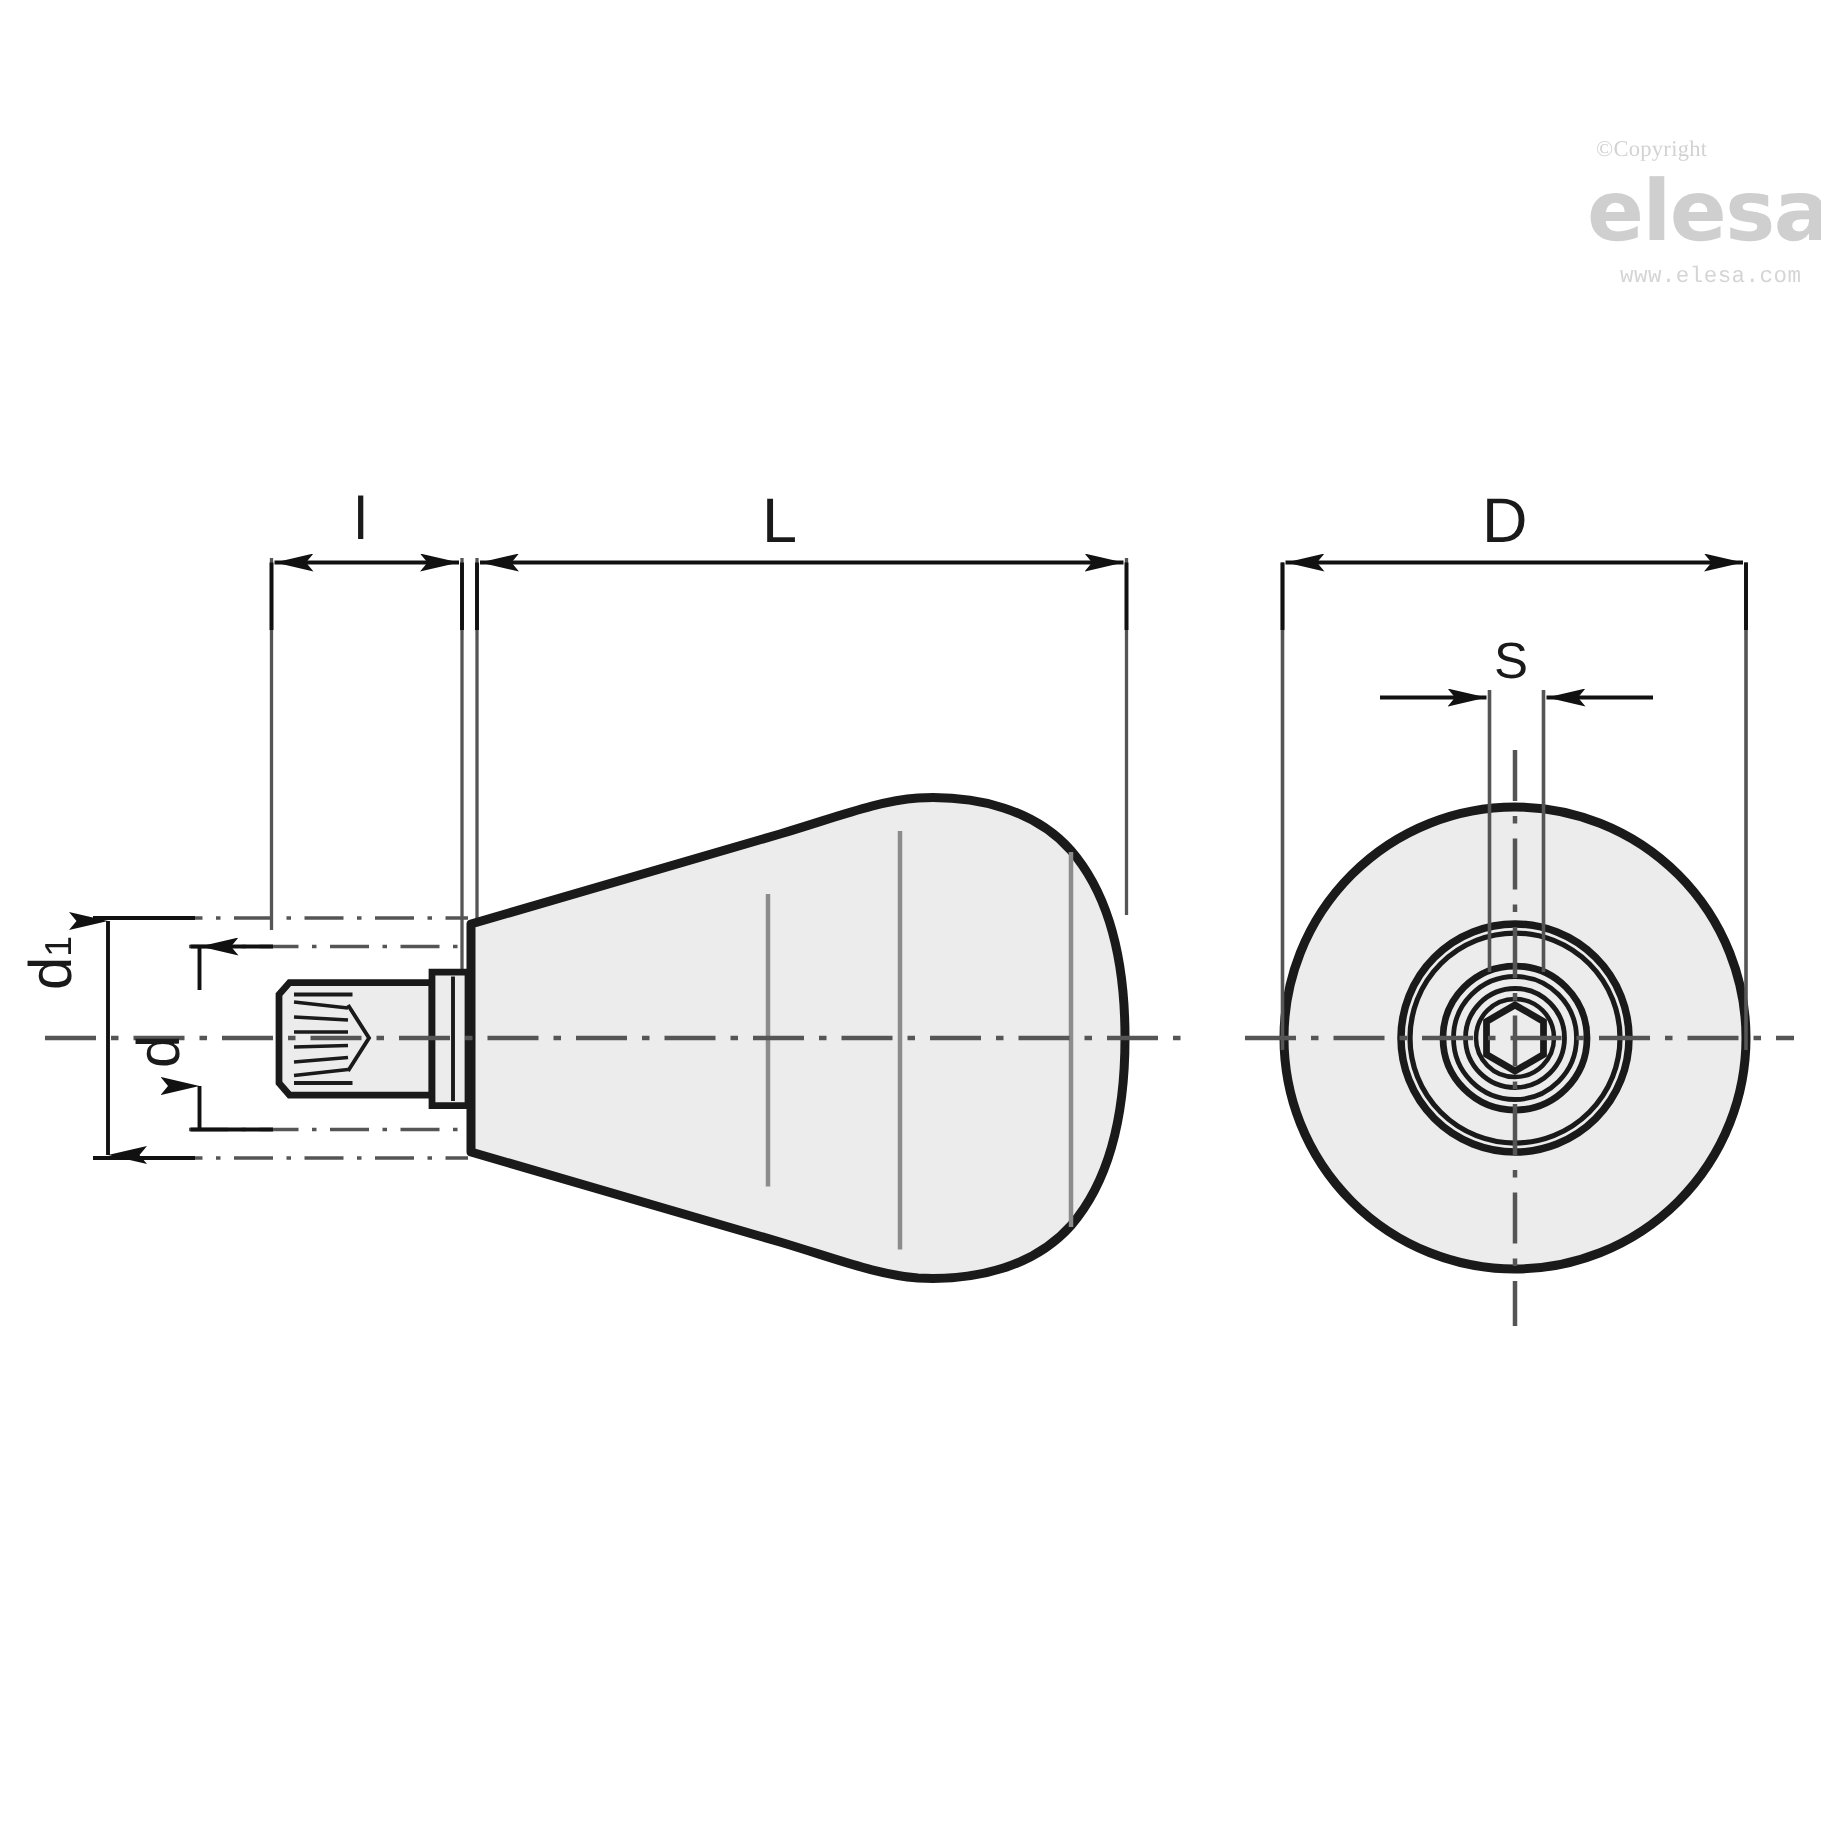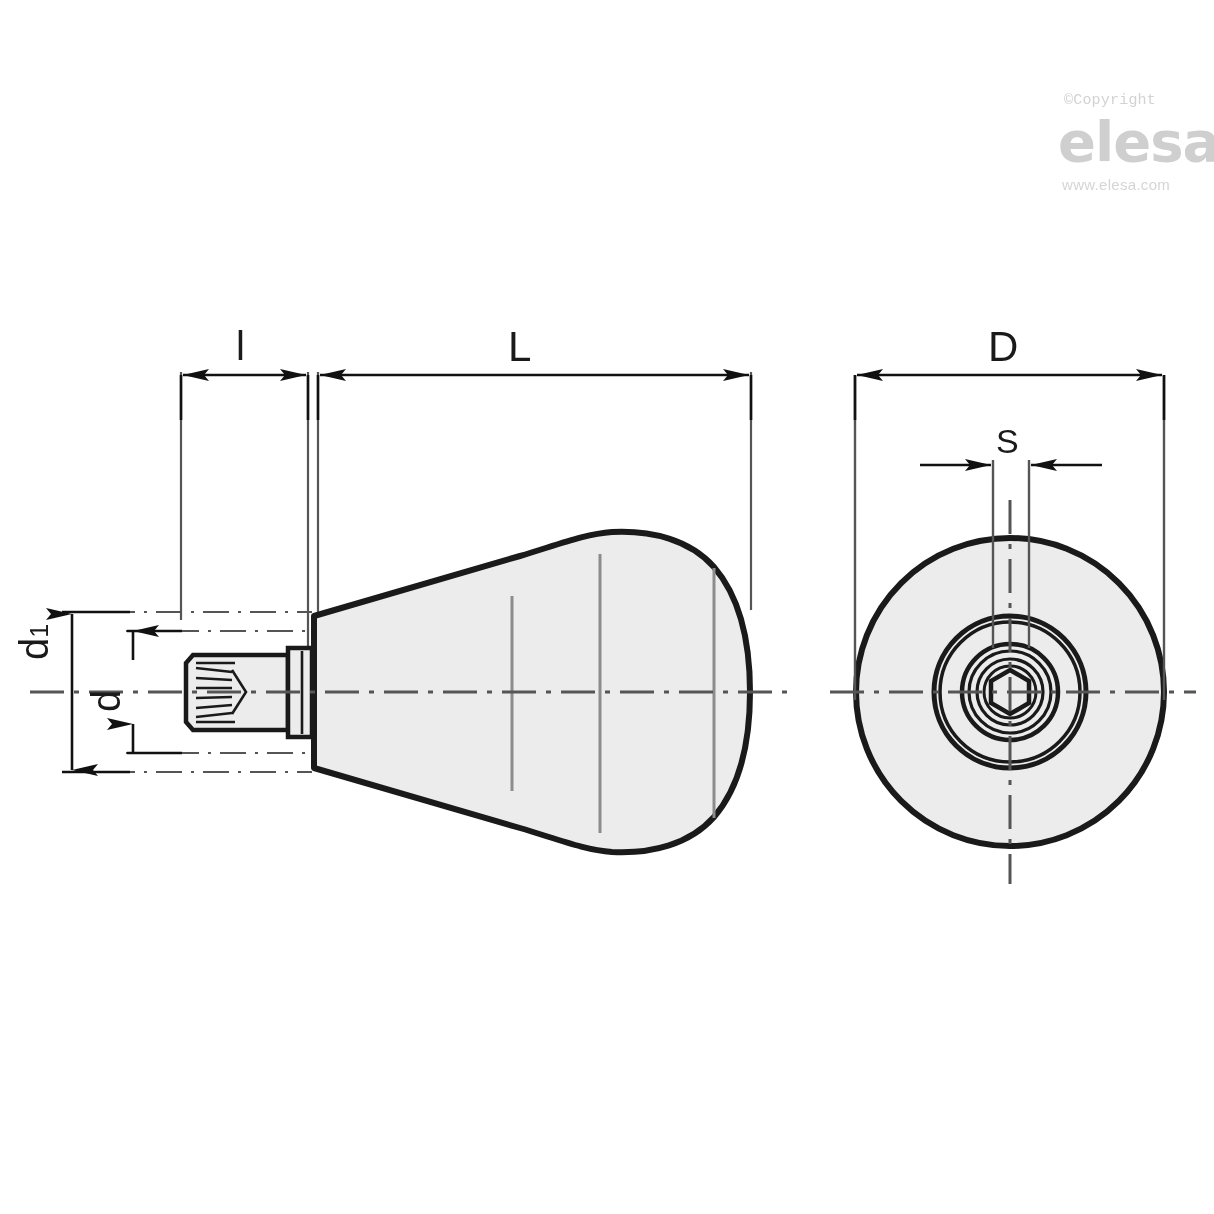--- a/index.html
+++ b/index.html
@@ -57,43 +57,43 @@
     width: 142px;
     height: 112px;
     pointer-events: none;
   }
   #wm-copyright {
     position: absolute;
     left: 6px;
     top: 0px;
     font-size: 15px;
     color: #d2d2d2;
-    font-family: Liberation Mono, monospace;
+    font-family: Liberation Serif, serif;
     letter-spacing: 0.2px;
     white-space: nowrap;
   }
   #wm-brand {
     position: absolute;
     left: 0px;
     top: 22px;
     font-size: 56px;
     font-weight: bold;
     color: #cfcfcf;
     font-family: "DejaVu Sans", sans-serif;
     letter-spacing: -1px;
     line-height: 1;
     white-space: nowrap;
   }
   #wm-url {
     position: absolute;
-    left: 4px;
+    left: 22px;
     top: 84px;
     font-size: 15px;
     color: #d5d5d5;
-    font-family: Liberation Sans, sans-serif;
+    font-family: Liberation Mono, monospace;
     letter-spacing: 0.3px;
     white-space: nowrap;
   }
 </style>
 </head>
 <body>
 
 <div id="sheet">
 
   <svg id="drawing-svg" viewBox="0 0 1214 1214">

